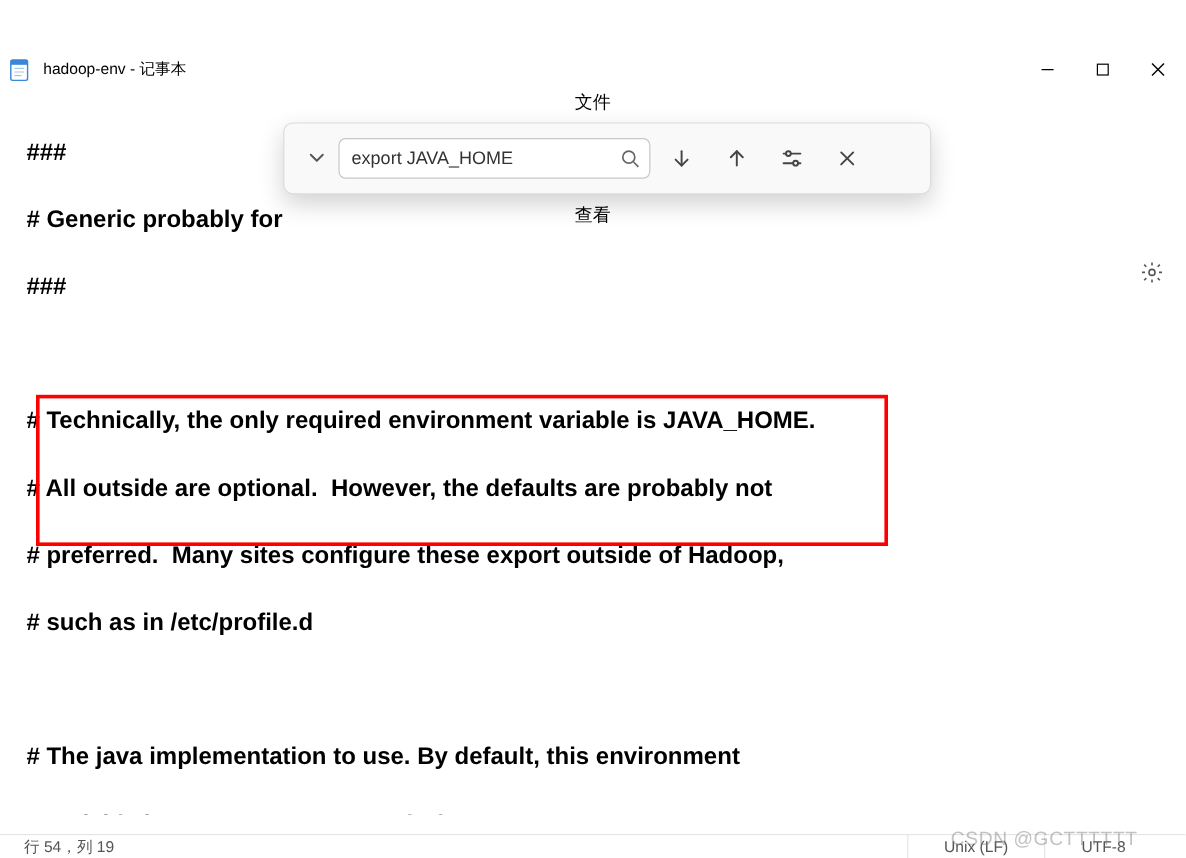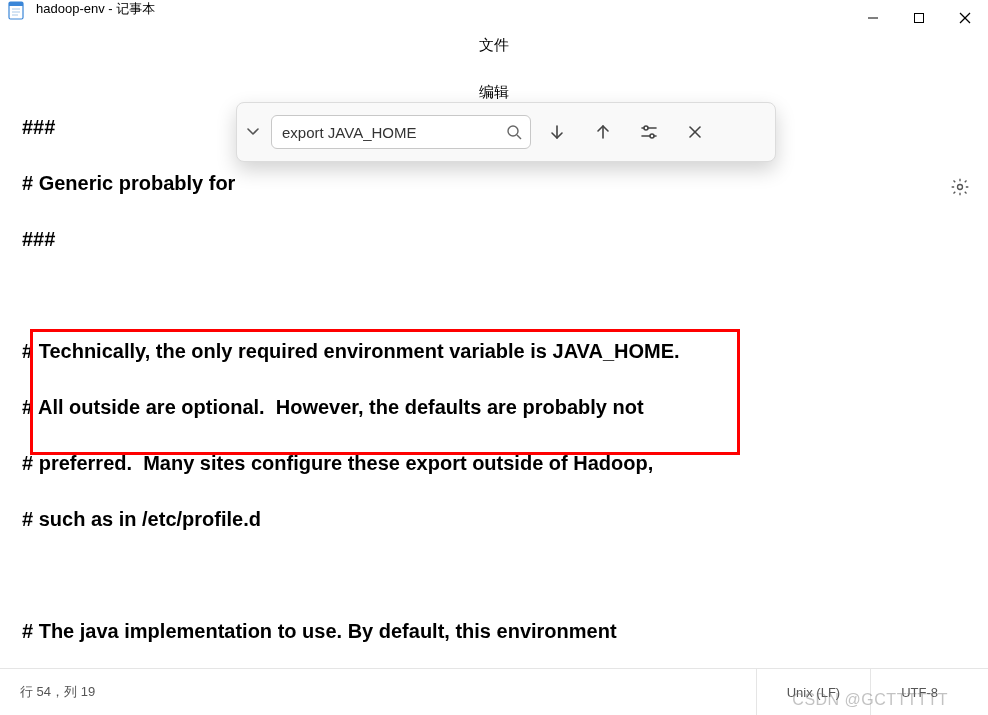--- a/index.html
+++ b/index.html
@@ -6,25 +6,26 @@
     body {
       font-family: "Segoe UI", "Microsoft YaHei", Arial, sans-serif;
       background: #ffffff;
       width: 988px;
       height: 715px;
       overflow: hidden;
       position: relative;
     }
     .titlebar {
       display: flex;
-      align-items: flex-start;
+      align-items: center;
       height: 36px;
       background: #ffffff;
       padding: 0 0 0 8px;
       position: relative;
+      margin-top: 40px;
     }
     .titlebar-icon {
       width: 16px;
       height: 20px;
       margin-right: 12px;
       display: flex;
       align-items: center;
       justify-content: center;
     }
     .notepad-icon-svg { display: block; }
@@ -93,21 +94,21 @@
       top: 102px;
       left: 236px;
       width: 540px;
       height: 60px;
       background: #f9f9f9;
       border: 1px solid #dcdcdc;
       border-radius: 8px;
       box-shadow: 0 8px 20px rgba(0,0,0,0.18);
       display: flex;
       align-items: center;
-      padding: 0 4px;
+      padding: 0 15px;
       gap: 6px;
       z-index: 50;
     }
     .find-chevron {
       width: 24px;
       height: 24px;
       display: flex;
       align-items: center;
       justify-content: center;
       cursor: pointer;
@@ -147,21 +148,21 @@
       align-items: center;
       justify-content: center;
       border-radius: 6px;
       cursor: pointer;
     }
     .statusbar {
       position: absolute;
       bottom: 0;
       left: 0;
       right: 0;
-      height: 47px;
+      height: 20px;
       border-top: 1px solid #e5e5e5;
       display: flex;
       align-items: center;
       font-size: 13px;
       color: #555;
       padding: 0 20px;
     }
     .status-left { flex: 1; }
     .status-seg {
       padding: 0 30px;

